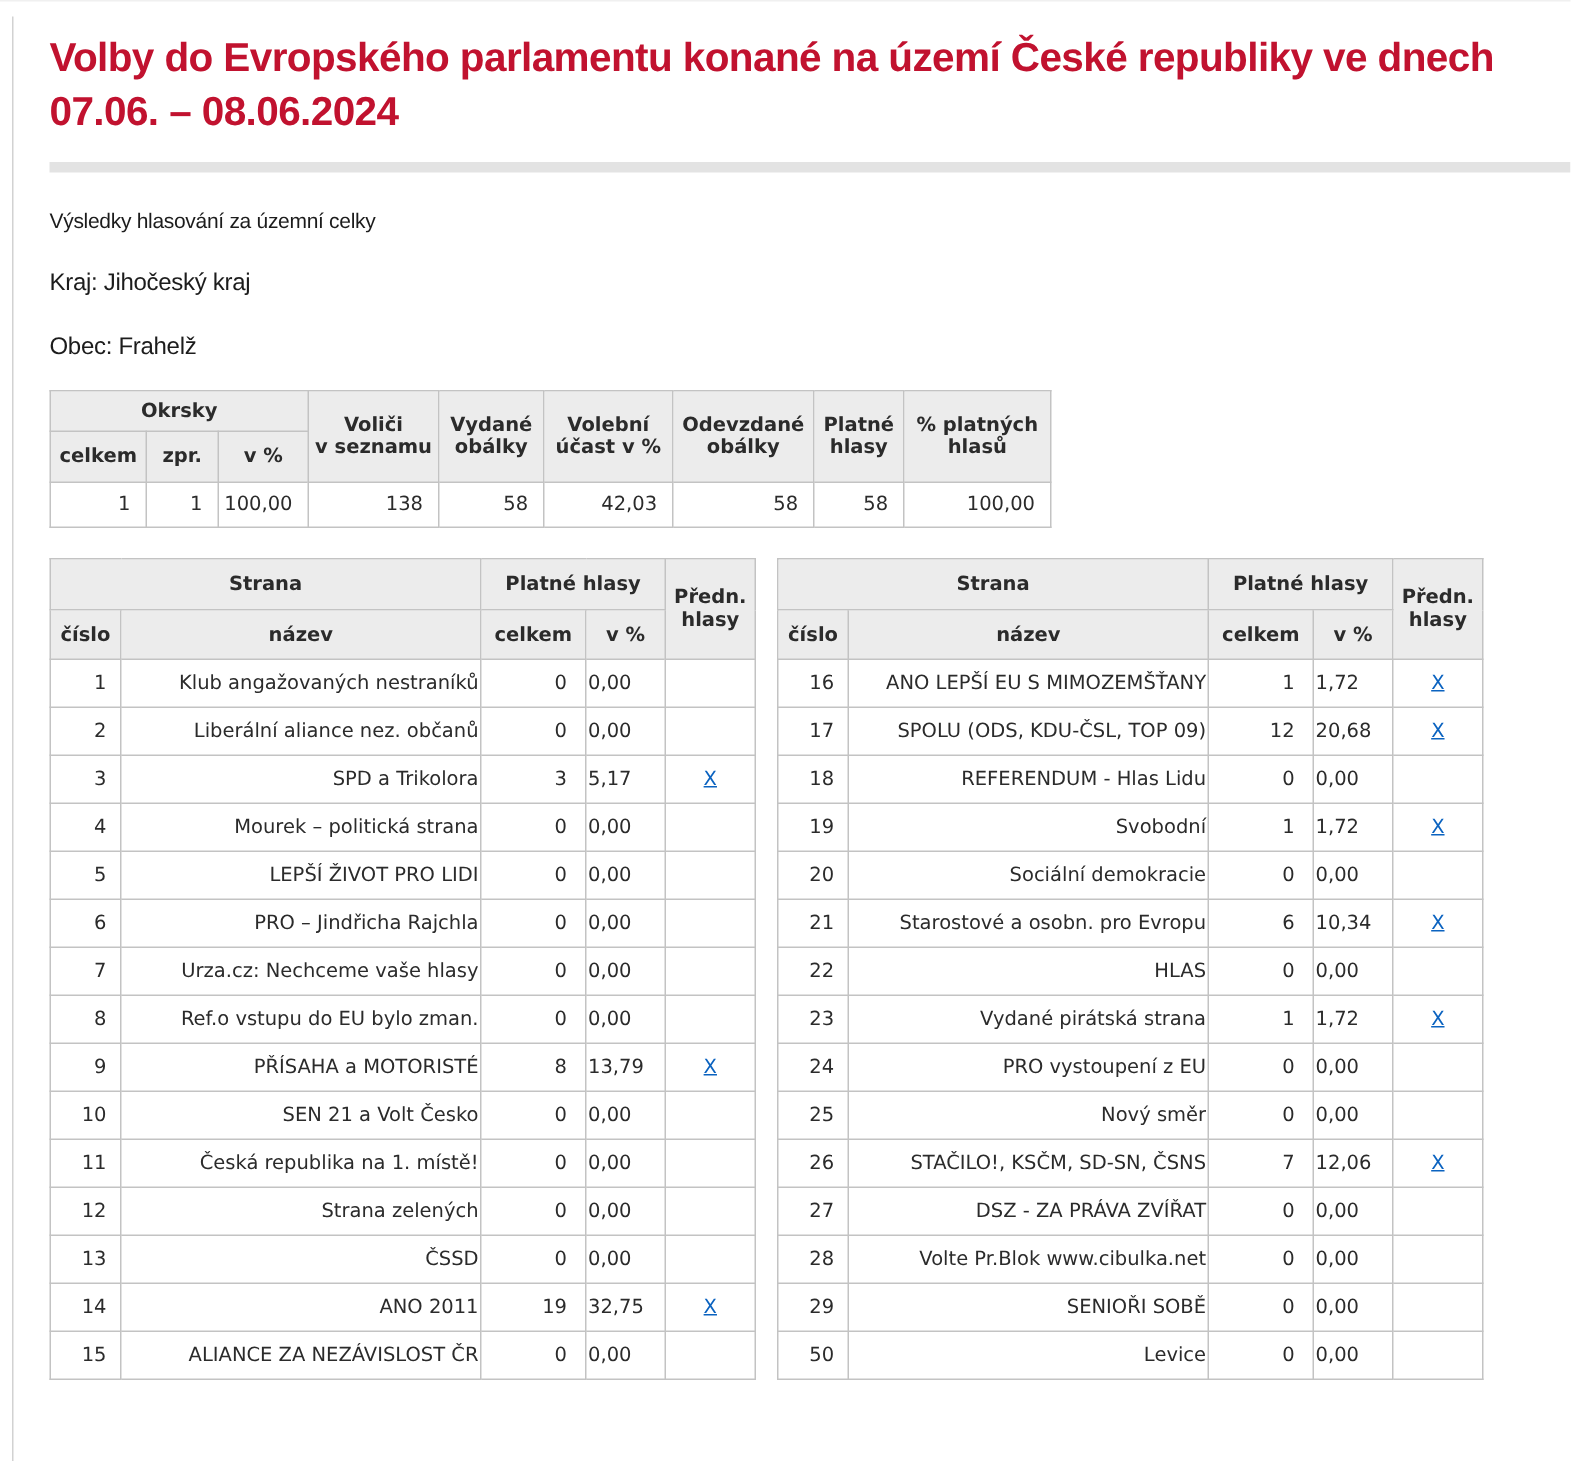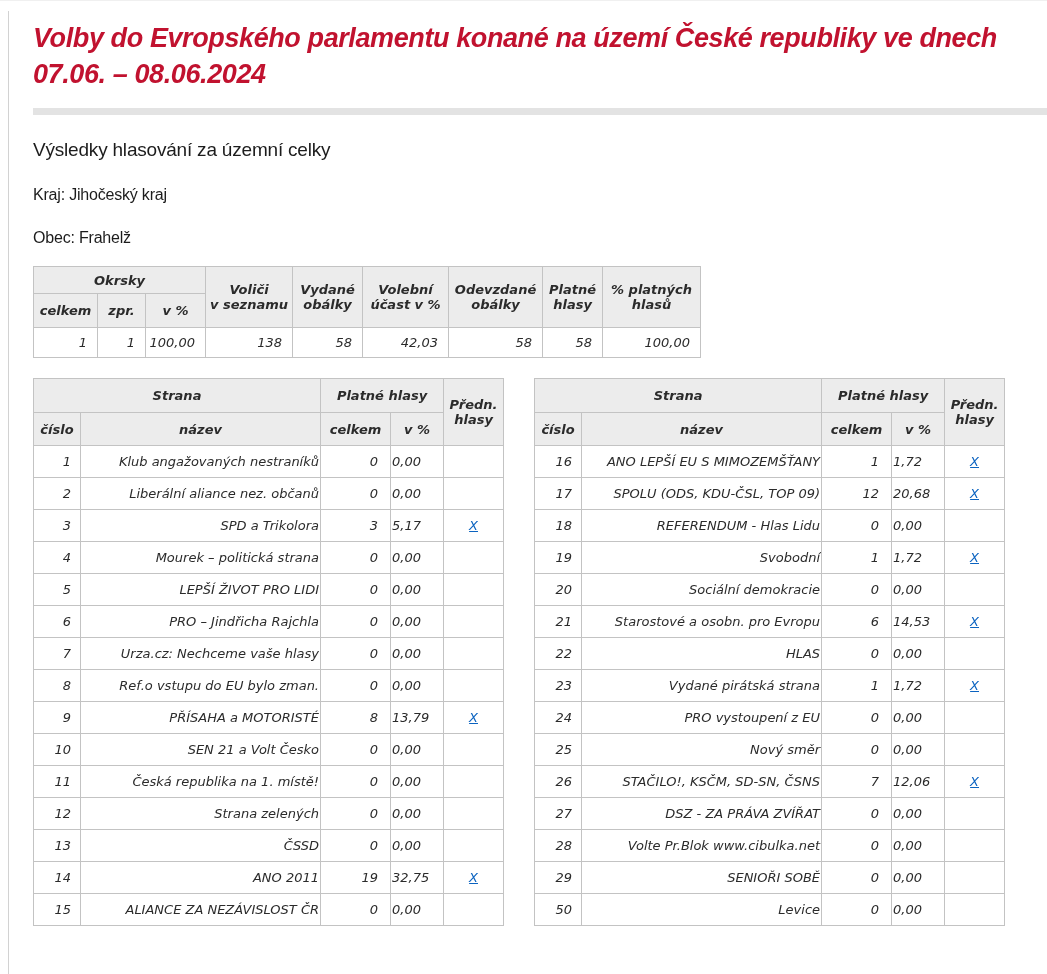--- a/index.html
+++ b/index.html
@@ -20,53 +20,52 @@
     border-top:1px solid #f0f0f0;
   }
   .left-rule{position:absolute;left:8px;top:10px;width:1px;height:964px;background:#d2d2d2;}
   .page{padding:19px 0 0 33px;}
 
   h1{
     margin:0;padding-right:44px;
     font-size:27px;line-height:36px;font-weight:bold;
     letter-spacing:-0.4px;color:var(--title-red);
   }
-  .t-line{display:block;font-style:italic;}
+  .t-line{display:block;}
 
   .divider{margin-top:16px;height:7px;background:var(--divider);}
 
   h2{
     margin:24px 0 0 0;
-    font-size:19px;font-weight:normal;color:#1c1c1c;letter-spacing:-0.2px;
+    font-size:14px;font-weight:normal;color:#1c1c1c;letter-spacing:-0.2px;
   }
 
   .region{margin:25px 0 0 0;font-size:16px;letter-spacing:-0.2px;color:#1c1c1c;}
 
   table{
     border-collapse:collapse;table-layout:fixed;
     font-family:"DejaVu Sans",sans-serif;font-size:13px;color:var(--text);
     border:1px solid var(--border-outer);
-    font-style:italic;
   }
   th,td{border:1px solid var(--border-inner);overflow:hidden;}
   th{
     background:var(--header-bg);font-weight:bold;text-align:center;
     vertical-align:middle;padding:2px 3px;
   }
   td{vertical-align:middle;background:#ffffff;}
   .pre{white-space:pre-line;}
 
   
   .summary-table{margin-top:19px;width:667px;}
   .sum-row1 th{height:27px;}
   .sum-row2 th{height:34px;}
   .summary-table td{height:30px;text-align:right;padding-right:10px;}
 
   
-  .tables{display:flex;gap:30px;margin-top:20px;}
+  .tables{display:flex;gap:14px;margin-top:20px;}
   .party-table{width:470px;}
   .ph1 th{height:34px;}
   .ph2 th{height:33px;}
   .party-table td{height:32px;}
   td.c-num{text-align:right;padding-right:9px;}
   td.c-name{text-align:right;padding-left:10px;}
   td.c-total{text-align:right;padding-right:12px;}
   td.c-pct{text-align:left;padding-right:22px;}
   td.c-pref{text-align:center;}
   .pref-link{color:var(--link-blue);text-decoration:underline;cursor:pointer;}
@@ -327,21 +326,21 @@
             <td class="c-num">20</td>
             <td class="c-name">Sociální demokracie</td>
             <td class="c-total">0</td>
             <td class="c-pct">0,00</td>
             <td class="c-pref"></td>
           </tr>
           <tr>
             <td class="c-num">21</td>
             <td class="c-name">Starostové a osobn. pro Evropu</td>
             <td class="c-total">6</td>
-            <td class="c-pct">14,53</td>
+            <td class="c-pct">10,34</td>
             <td class="c-pref"><a class="pref-link" href="#">X</a></td>
           </tr>
           <tr>
             <td class="c-num">22</td>
             <td class="c-name">HLAS</td>
             <td class="c-total">0</td>
             <td class="c-pct">0,00</td>
             <td class="c-pref"></td>
           </tr>
           <tr>

